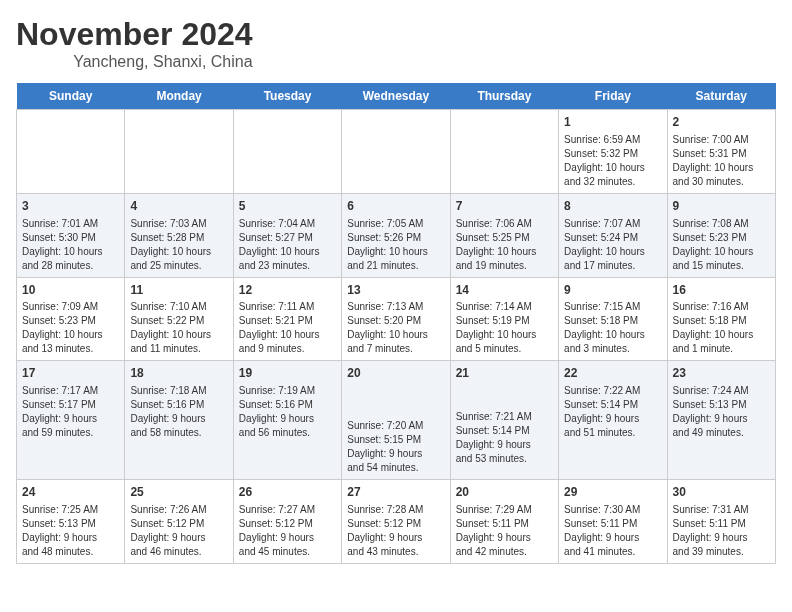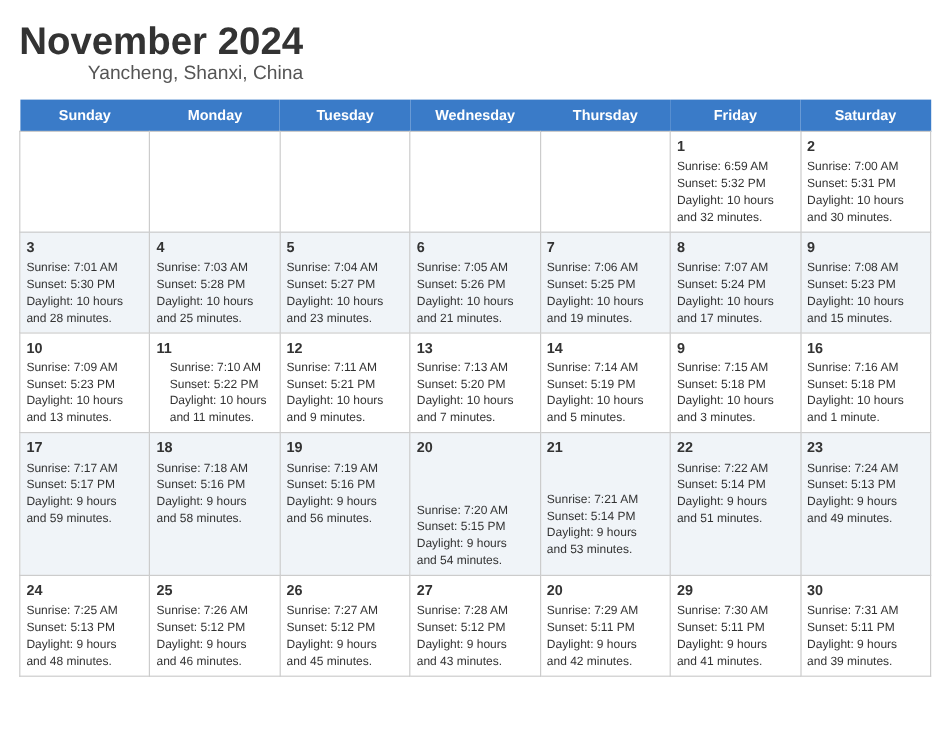--- a/index.html
+++ b/index.html
@@ -173,21 +173,21 @@
       <tr>
         <td>
           <span class="day-num">10</span>
           <div class="day-info" style="white-space: pre-line;">Sunrise: 7:09 AM
 Sunset: 5:23 PM
 Daylight: 10 hours
 and 13 minutes.</div>
         </td>
         <td>
           <span class="day-num">11</span>
-          <div class="day-info" style="white-space: pre-line; margin-left: 11px;">Sunrise: 7:10 AM
+          <div class="day-info" style="white-space: pre-line;">Sunrise: 7:10 AM
 Sunset: 5:22 PM
 Daylight: 10 hours
 and 11 minutes.</div>
         </td>
         <td>
           <span class="day-num">12</span>
           <div class="day-info" style="white-space: pre-line;">Sunrise: 7:11 AM
 Sunset: 5:21 PM
 Daylight: 10 hours
 and 9 minutes.</div>

